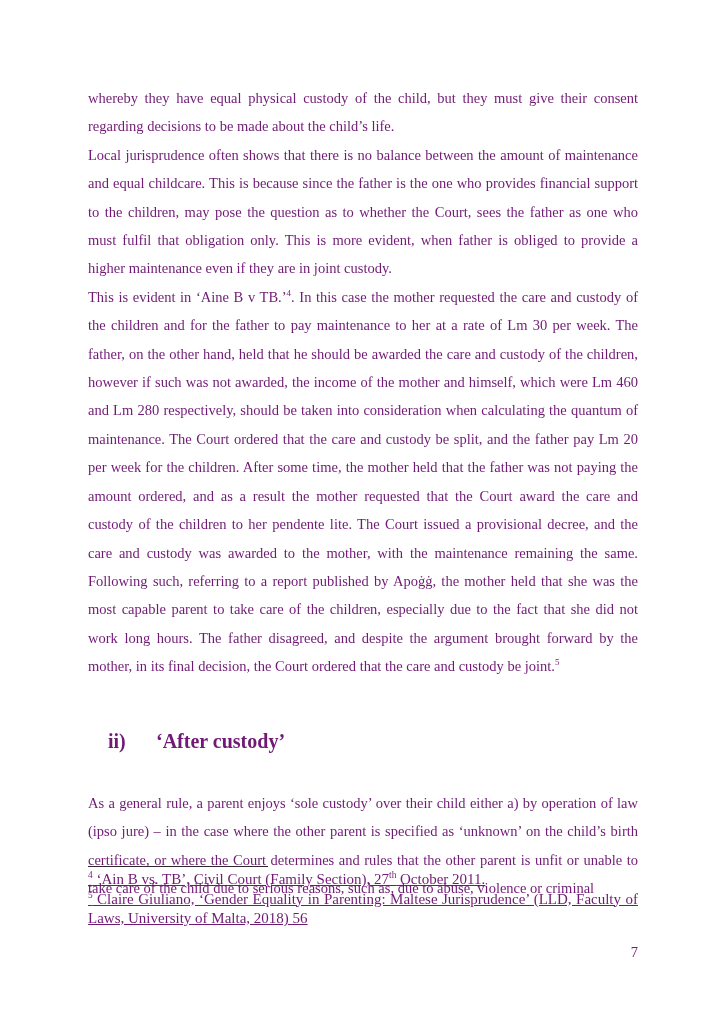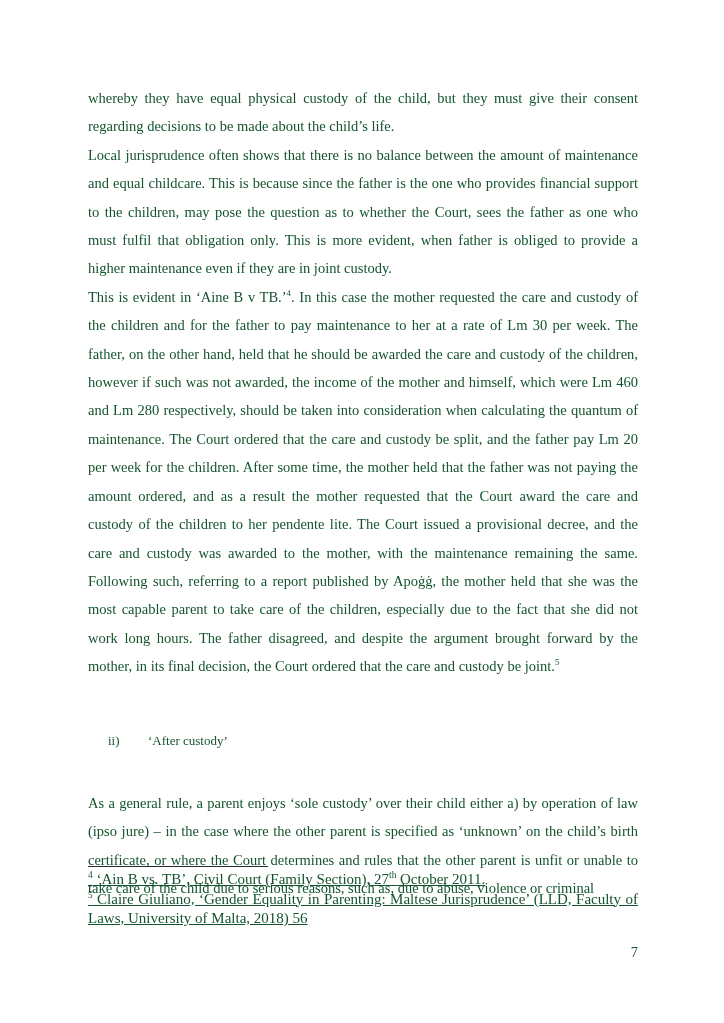--- a/index.html
+++ b/index.html
@@ -6,41 +6,42 @@
     margin: 0;
     padding: 0;
     background: #ffffff;
   }
   .page {
     position: relative;
     width: 724px;
     height: 1023px;
     background: #ffffff;
     font-family: "Liberation Serif", "DejaVu Serif", serif;
-    color: #14532d;
+    color: #701a75;
     overflow: hidden;
   }
   .body-col {
     position: absolute;
     left: 88px;
     top: 84px;
     width: 550px;
   }
   p.para {
     margin: 0;
     font-size: 14.5px;
     line-height: 28.4px;
     text-align: justify;
   }
   .heading {
     display: flex;
     margin: 46px 0 34px 20px;
-    font-size: 13px;
+    font-size: 20px;
     line-height: 28.4px;
-    font-weight: normal;
+    font-weight: bold;
+    gap: 8px;
   }
   .h-num {
     width: 40px;
     flex: 0 0 40px;
   }
   sup {
     font-size: 0.62em;
     line-height: 0;
     vertical-align: super;
   }

